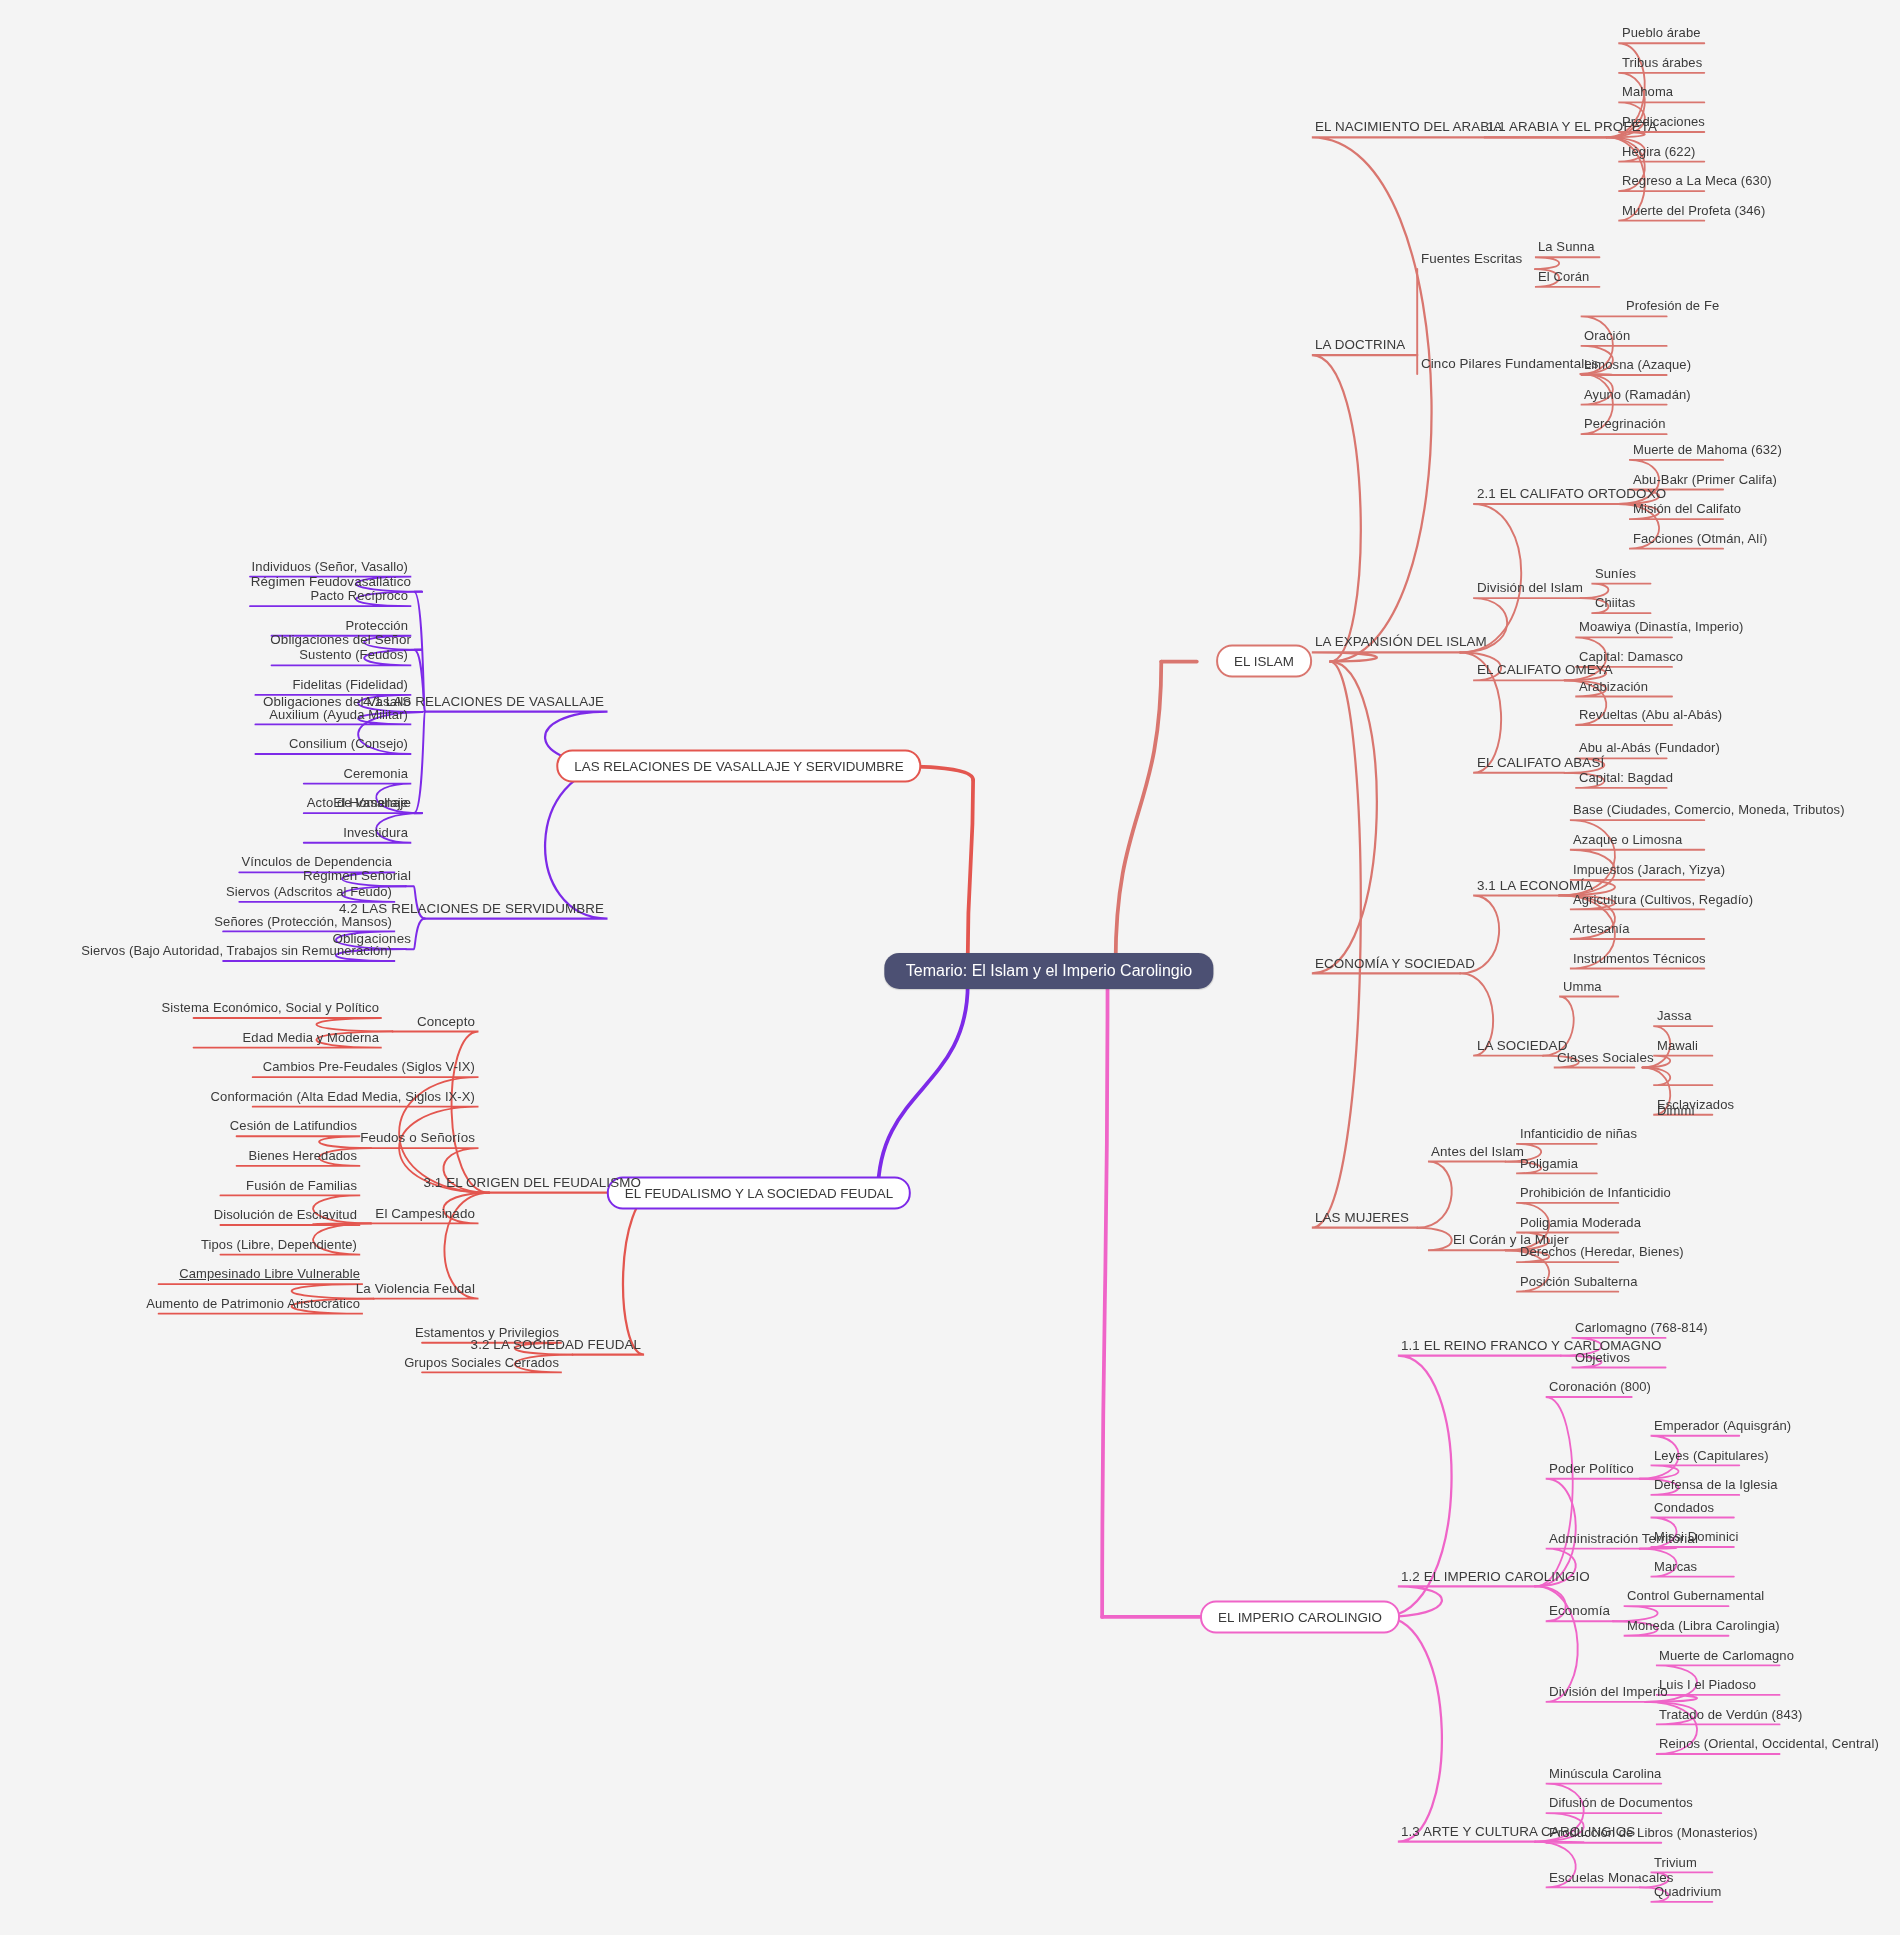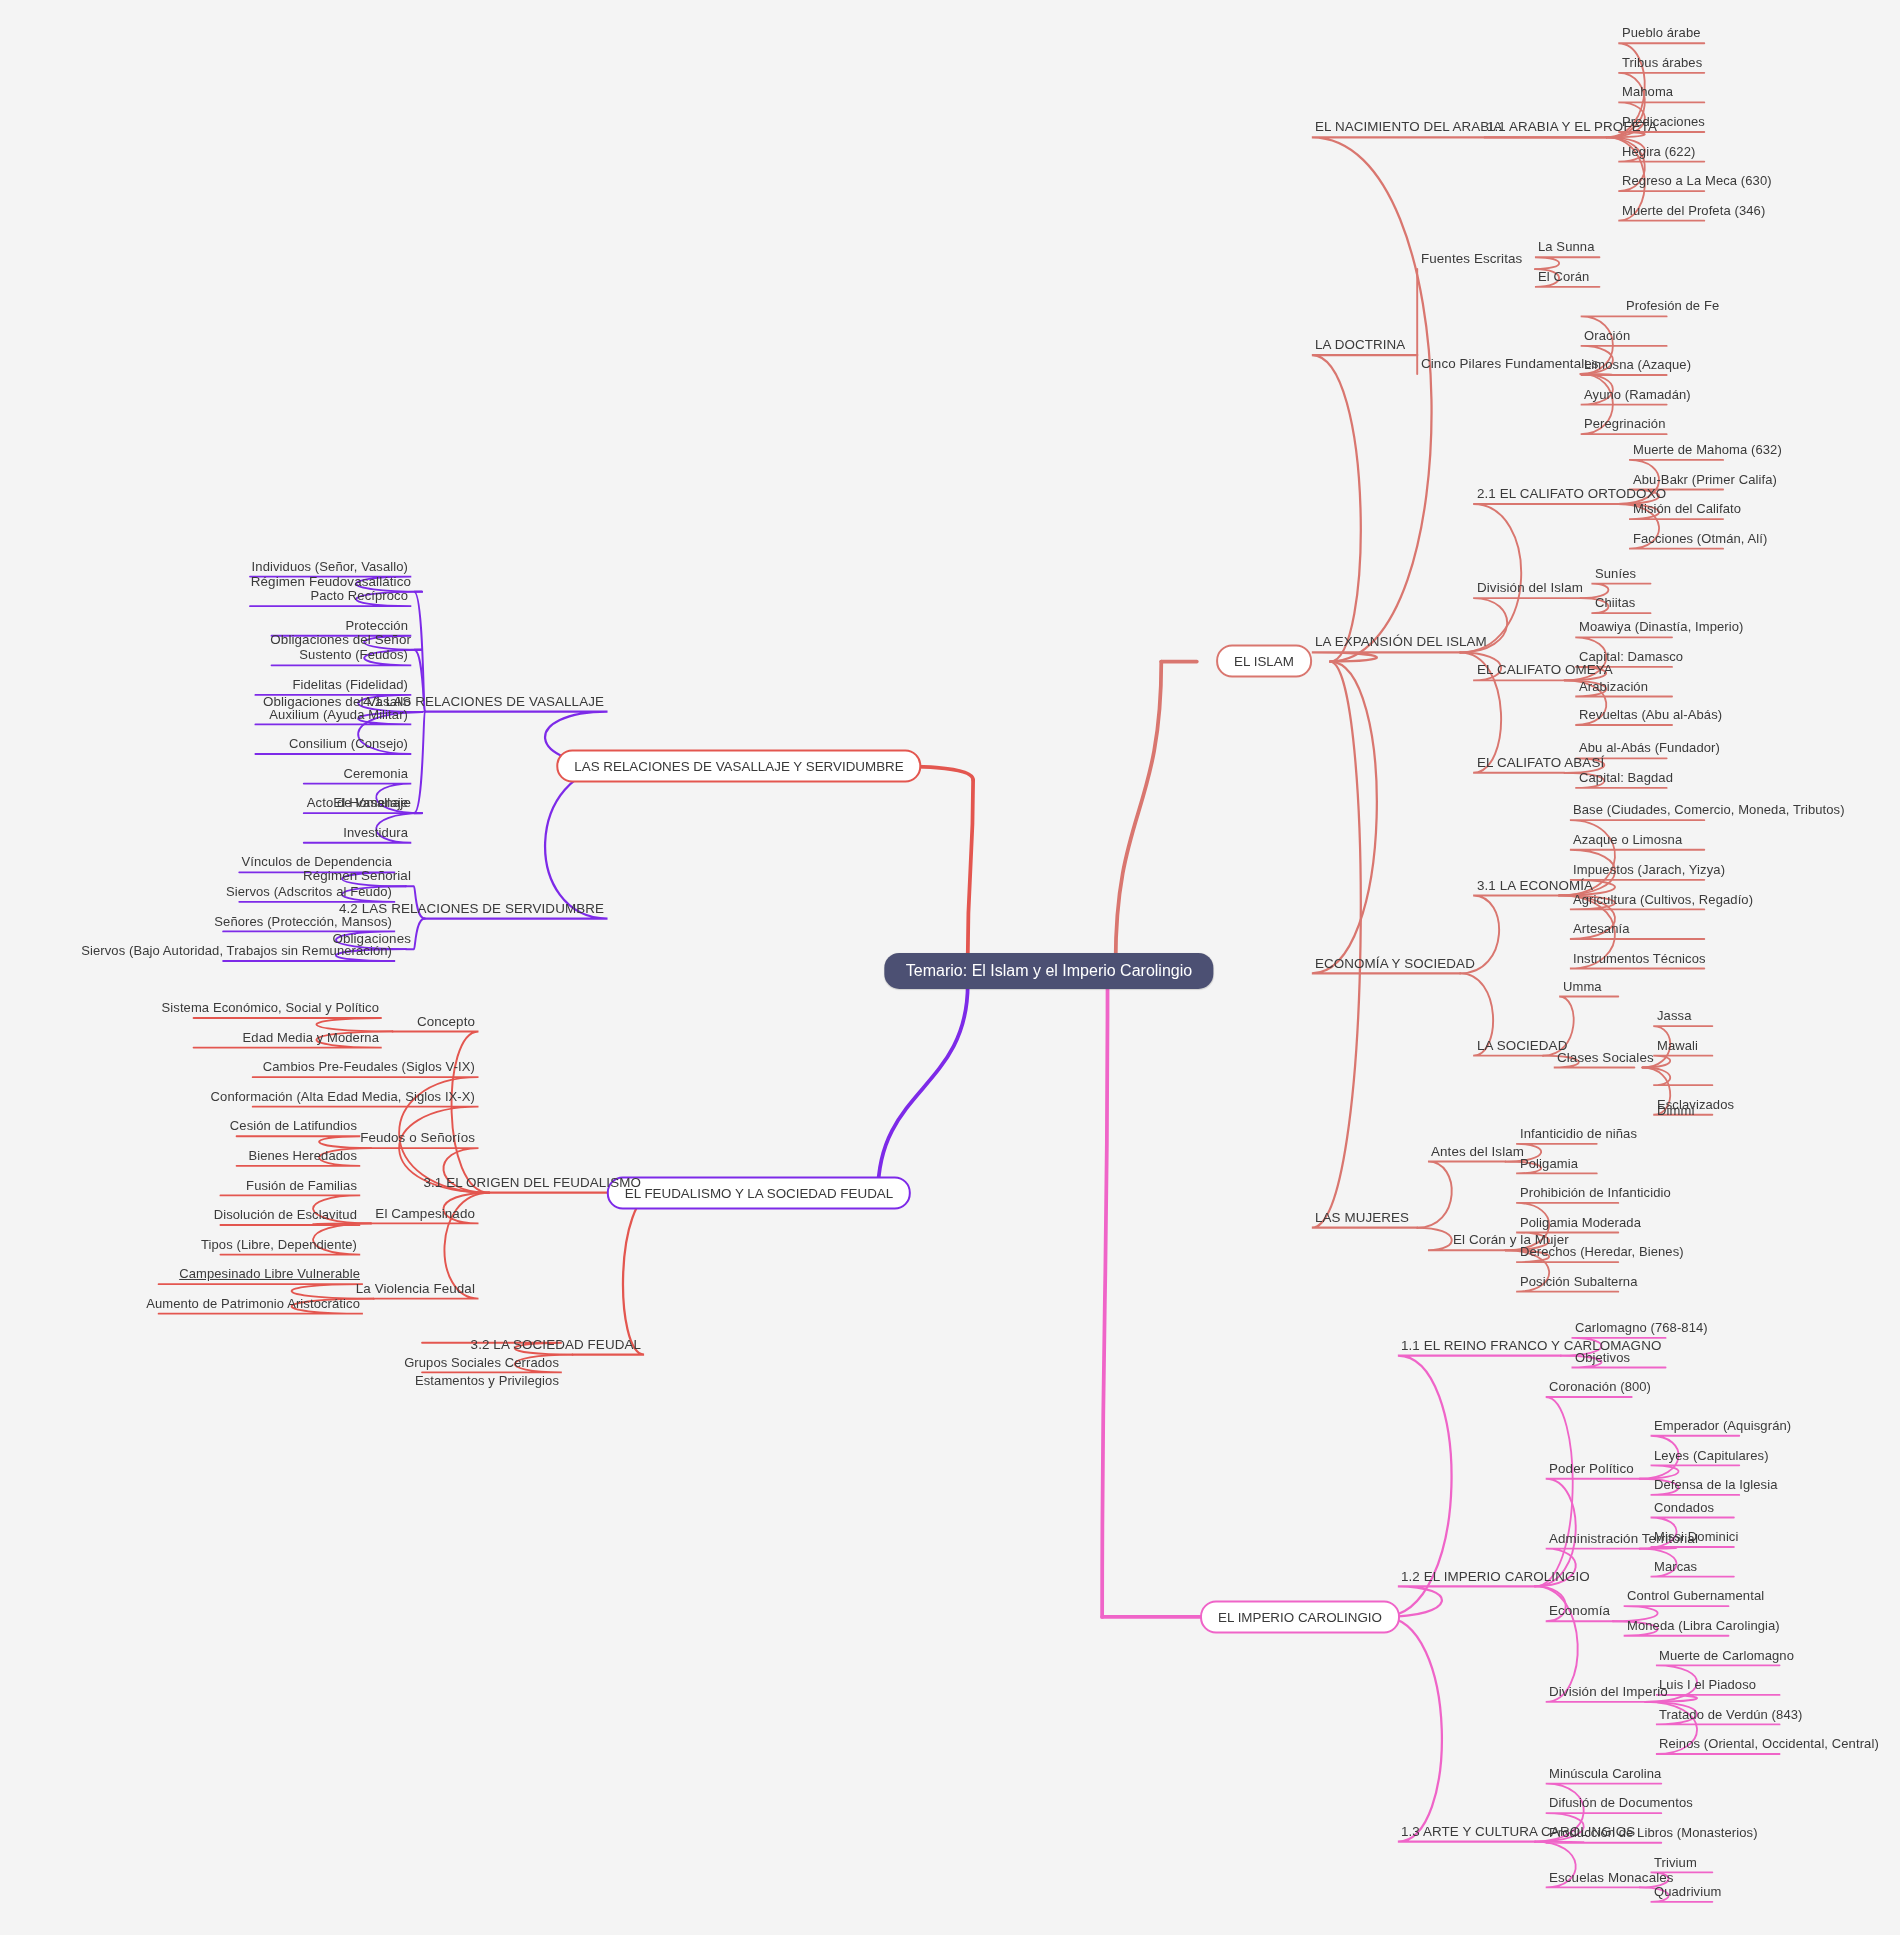--- a/index.html
+++ b/index.html
@@ -322,16 +322,16 @@
     <div class="node l lvl2" style="left: 475px; top: 1144px;">Feudos o Señoríos</div>
     <div class="node l leaf" style="left: 357px; top: 1132px;">Cesión de Latifundios</div>
     <div class="node l leaf" style="left: 357px; top: 1162px;">Bienes Heredados</div>
     <div class="node l lvl2" style="left: 475px; top: 1220px;">El Campesinado</div>
     <div class="node l leaf" style="left: 357px; top: 1192px;">Fusión de Familias</div>
     <div class="node l leaf" style="left: 357px; top: 1221px;">Disolución de Esclavitud</div>
     <div class="node l leaf" style="left: 357px; top: 1251px;">Tipos (Libre, Dependiente)</div>
     <div class="node l lvl2" style="left: 475px; top: 1295px;">La Violencia Feudal</div>
     <div class="node l leaf" style="left: 360px; top: 1280px; text-decoration: underline;">Campesinado Libre Vulnerable</div>
     <div class="node l leaf" style="left: 360px; top: 1310px;">Aumento de Patrimonio Aristocrático</div>
-    <div class="node l leaf" style="left: 559px; top: 1339px; margin-top: 48px;">Estamentos y Privilegios</div>
+    <div class="node l leaf" style="left: 559px; top: 1339px;">Estamentos y Privilegios</div>
     <div class="node l leaf" style="left: 559px; top: 1369px;">Grupos Sociales Cerrados</div>
   </div>
 
 
 </body></html>

